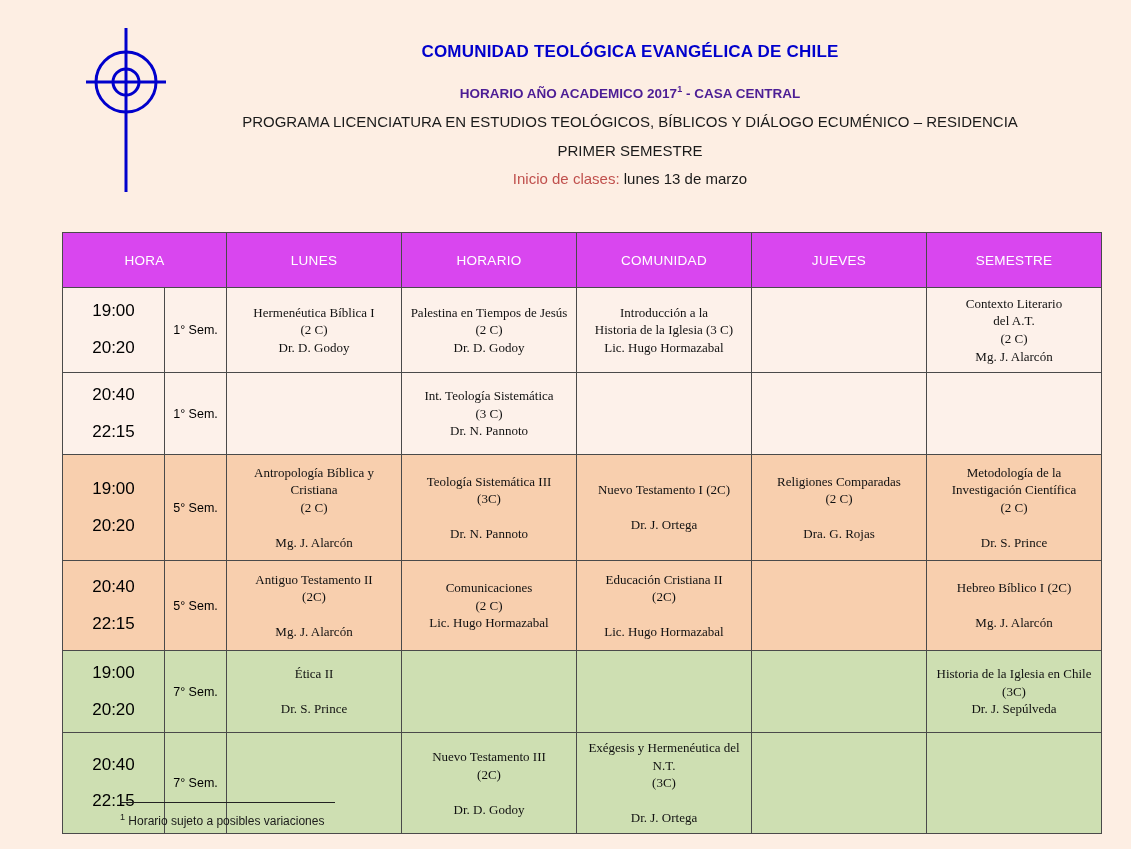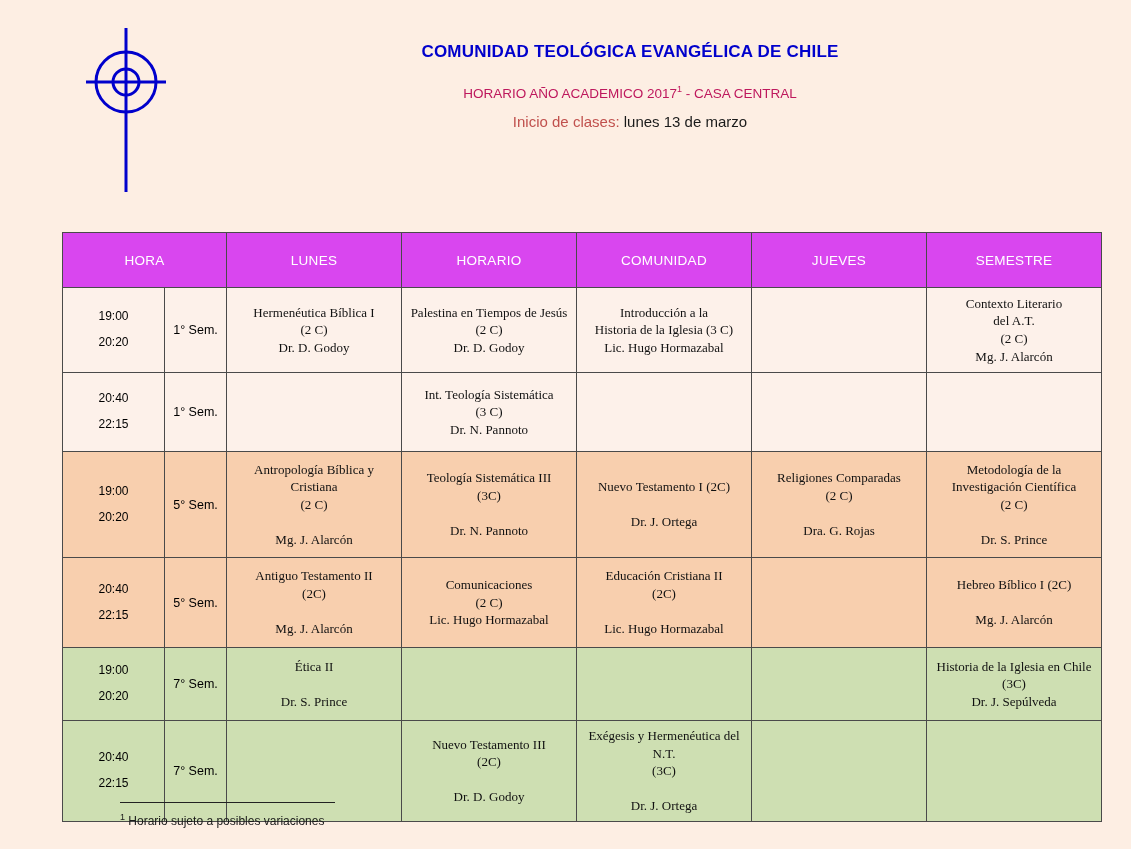--- a/index.html
+++ b/index.html
@@ -32,22 +32,22 @@
     text-align: center;
   }
   .h-title {
     color: #0000cc;
     font-weight: bold;
     font-size: 17px;
     letter-spacing: .2px;
     margin-bottom: 22px;
   }
   .h-sub1 {
-    color: #be185d;
-    font-weight: normal;
+    color: #4c1d95;
+    font-weight: bold;
     font-size: 13.5px;
     margin-bottom: 12px;
   }
   .h-sub1 sup { font-size: 9px; }
   .h-sub2 {
     color: #1a1a1a;
     font-size: 15px;
     margin-bottom: 12px;
   }
   .h-sub3 {
@@ -85,21 +85,21 @@
     font-weight: normal;
     height: 52px;
     letter-spacing: .3px;
   }
   .col-hora   { width: 102px; }
   .col-sem    { width: 62px; }
   .col-day    { width: 175px; }
 
   td.hora {
     font-family: "Liberation Sans", sans-serif;
-    font-size: 12px;
+    font-size: 17px;
     line-height: 2.15;
     padding: 4px 16px;
   }
   td.sem {
     font-family: "Liberation Sans", sans-serif;
     font-size: 12.5px;
   }
   td.cell {
     font-size: 13px;
     line-height: 1.35;
@@ -143,20 +143,22 @@
     <line x1="48" y1="8" x2="48" y2="172" stroke="#0000cc" stroke-width="3"></line>
     <line x1="8" y1="62" x2="88" y2="62" stroke="#0000cc" stroke-width="3"></line>
     <circle cx="48" cy="62" r="30" fill="none" stroke="#0000cc" stroke-width="3"></circle>
     <circle cx="48" cy="62" r="13" fill="none" stroke="#0000cc" stroke-width="3"></circle>
   </svg>
 </div>
 
 <div class="header">
   <div class="h-title">COMUNIDAD TEOLÓGICA EVANGÉLICA DE CHILE</div>
   <div class="h-sub1"><span>HORARIO AÑO ACADEMICO 2017</span><sup>1</sup><span> - CASA CENTRAL</span></div>
+  <div class="h-sub2">PROGRAMA LICENCIATURA EN ESTUDIOS TEOLÓGICOS, BÍBLICOS Y DIÁLOGO ECUMÉNICO – RESIDENCIA</div>
+  <div class="h-sub3">PRIMER SEMESTRE</div>
   <div class="h-sub4"><span class="accent">Inicio de clases:</span><span> lunes 13 de marzo</span></div>
 </div>
 
 <table class="schedule">
   <colgroup>
     <col class="col-hora">
       <col class="col-sem">
     <col class="col-day">
       <col class="col-day">
       <col class="col-day">

